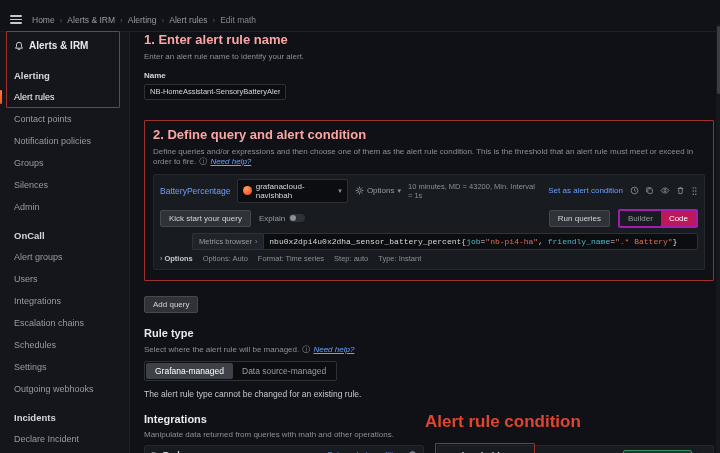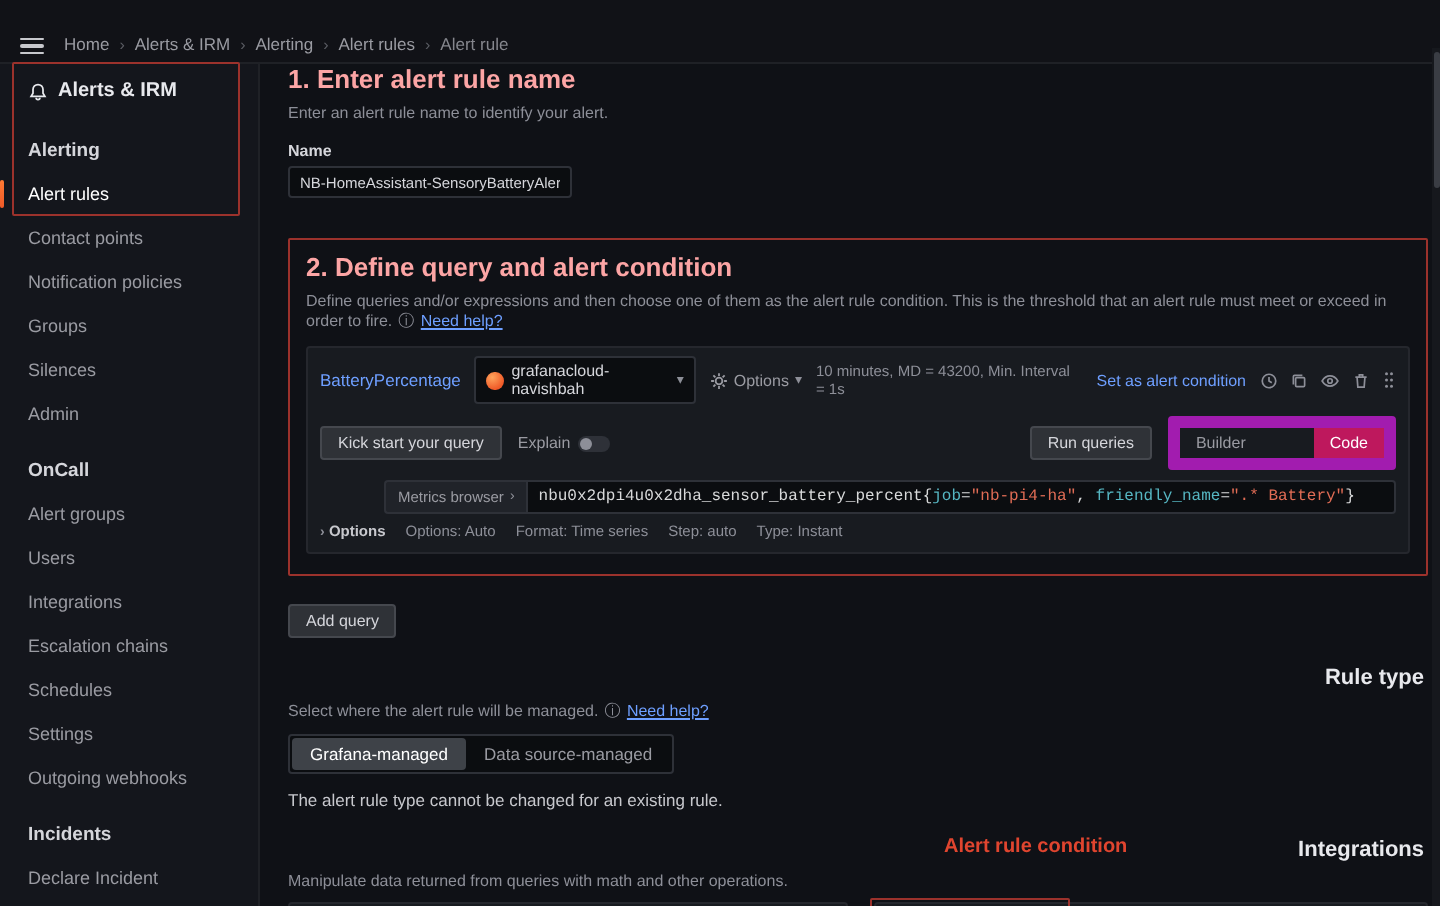--- a/index.html
+++ b/index.html
@@ -2,21 +2,21 @@
 <html><head>
 <meta charset="utf-8">
 <style>
   * { margin:0; padding:0; box-sizing:border-box; }
   html,body { width:720px; height:453px; background:#0e1014; overflow:hidden;
     font-family:"Liberation Sans", sans-serif; color:#d5d6db; }
   #app { position:relative; width:720px; height:453px; }
 
   
   .topbar { position:absolute; top:0; left:0; right:0; height:32px; background:#111217;
-    border-bottom:1px solid #1f2126; display:flex; align-items:flex-end; padding:4px 10px; gap:10px; z-index:5;}
+    border-bottom:1px solid #1f2126; display:flex; align-items:flex-start; padding:15px 10px; gap:10px; z-index:5;}
   .hamburger { width:12px; display:flex; flex-direction:column; gap:2px; cursor:pointer; }
   .hamburger span { height:1.5px; background:#c7c8cd; border-radius:1px; }
   .breadcrumb { display:flex; align-items:center; gap:5px; font-size:8.5px; color:#9a9ba2; }
   .breadcrumb .crumb { cursor:pointer; }
   .breadcrumb .crumb.current { color:#85868d; }
   .breadcrumb .sep { color:#5a5c63; font-size:8px; }
 
   
   .sidebar { position:absolute; top:24px; left:0; bottom:0; width:130px; background:#14161c;
     border-right:1px solid #1f2126; padding:12px 0 0 0; }
@@ -24,34 +24,34 @@
     font-size:10px; font-weight:bold; color:#e8e9ed; }
   .side-header { font-size:9.5px; font-weight:bold; color:#d5d6db; padding:2px 0 2px 14px; margin-top:13px; }
   .side-item { font-size:9px; color:#9a9ba2; padding:3px 0 3px 14px; margin-top:6px; cursor:pointer; position:relative;}
   .side-item.active { color:#ffffff; }
   .side-item.active::before { content:""; position:absolute; left:0; top:1px; bottom:1px; width:2px;
     background:linear-gradient(#ff7a33,#f05a28); border-radius:1px; }
 
   
   .ann-box { position:absolute; border:1.5px solid #9c322c; border-radius:1px; pointer-events:none; z-index:8; }
   .ann-sidebar { left:6px; top:31px; width:114px; height:77px; }
-  .ann-text { position:absolute; font-size:10px; font-weight:bold; color:#e0452f; z-index:8;margin-left:47px; }
+  .ann-text { position:absolute; font-size:17px; font-weight:bold; color:#e0452f; z-index:8; }
 
   
   .main { position:absolute; top:24px; left:130px; right:0; bottom:0; background:#0f1116;
     padding:8px 8px 0 14px; overflow:hidden; }
   h2.step-title { font-size:13px; font-weight:bold; color:#fca5a5; }
   .sub { font-size:8px; color:#8d8f98; margin-top:5px; }
   .field-label { font-size:8px; font-weight:bold; color:#d5d6db; margin-top:10px; }
   .text-input { margin-top:3px; background:#0b0d10; border:1px solid #2e3138; border-radius:2px;
     color:#d5d6db; font-size:7.5px; padding:3px 5px; width:142px; height:16px; outline:none;
     font-family:"Liberation Sans", sans-serif; }
 
   .red-wrap { margin-top:20px; border:1.5px solid #9c322c; border-radius:1px; padding:6px 8px 10px 8px; width:570px; }
-  .help-link { color:#6e9fff; text-decoration:underline; cursor:pointer; }
+  .help-link { color:#6e9fff; text-decoration:underline; cursor:pointer;font-style:italic; }
   .info-ic { display:inline-block; color:#8d8f98; font-size:8px; margin:0 1px 0 3px; }
 
   
   .q-card { margin-top:7px; background:#181b20; border:1px solid #25272d; border-radius:2px; }
   .q-header { display:flex; align-items:center; gap:7px; padding:4px 6px 3px 6px; }
   .refid { font-size:8.5px; color:#6e9fff; cursor:pointer; }
   .ds-pill { display:flex; align-items:center; gap:4px; background:#0b0d10; border:1px solid #2e3138;
     border-radius:2px; padding:2px 5px; font-size:8px; color:#d5d6db; cursor:pointer; }
   .graf-logo { width:9px; height:9px; border-radius:50%; background:radial-gradient(circle at 35% 30%, #ffa45c, #f05a28 70%); }
   .chev { color:#8d8f98; font-size:7px; }
@@ -60,37 +60,37 @@
   .setalert { font-size:8px; color:#6e9fff; margin-left:auto; cursor:pointer; white-space:nowrap; }
   .q-icons { display:flex; align-items:center; gap:6px; color:#8d8f98; }
   .q-icons svg { cursor:pointer; display:block; }
 
   .q-toolbar { display:flex; align-items:center; gap:8px; padding:3px 6px; }
   .btn-sec { background:#2f3237; border:1px solid #45484e; border-radius:2px; color:#d5d6db;
     font-size:8px; padding:3px 8px; cursor:pointer; font-family:"Liberation Sans", sans-serif; }
   .explain { display:flex; align-items:center; gap:4px; font-size:8px; color:#9a9ba2; }
   .toggle { width:16px; height:8px; background:#2e3138; border-radius:4px; position:relative; cursor:pointer; }
   .toggle .knob { position:absolute; left:1px; top:1px; width:6px; height:6px; border-radius:50%; background:#8d8f98; }
-  .seg { display:flex; border:6px solid #a21caf; border-radius:2px; overflow:hidden;gap:26px; }
+  .seg { display:flex; border:2px solid #a21caf; border-radius:2px; overflow:hidden; }
   .seg .seg-item { font-size:8px; padding:3px 8px; color:#9a9ba2; cursor:pointer; }
   .seg .seg-item.sel { background:#be185d; color:#ffffff; }
   .spacer { flex:1; }
 
   .q-code { display:flex; align-items:stretch; gap:0; margin:2px 6px 0 6px; }
   .mb-btn { display:flex; align-items:center; gap:3px; background:#202329; border:1px solid #2e3138;
     border-right:none; border-radius:2px 0 0 2px; color:#9a9ba2; font-size:7.5px; padding:2px 6px; cursor:pointer; white-space:nowrap;margin-left:32px;}
   .code-box { flex:1; background:#0b0d10; border:1px solid #2e3138; border-radius:0 2px 2px 0;
     font-family:"Liberation Mono", monospace; font-size:8px; padding:3px 5px; white-space:nowrap; overflow:hidden; cursor:text;}
   .tok-metric { color:#d8d9da; } .tok-key { color:#56b6c2; } .tok-punc { color:#d8d9da; } .tok-str { color:#e06c55; }
 
   .q-options { display:flex; align-items:center; gap:10px; padding:4px 6px 6px 6px; font-size:7.5px; color:#8d8f98; }
   .q-options .opt-toggle { color:#c7c8cd; font-weight:bold; cursor:pointer; }
 
   .btn-row { margin-top:12px; }
-  h3.sec-title { font-size:11px; font-weight:bold; color:#e8e9ed; margin-top:14px;text-align:right; }
+  h3.sec-title { font-size:11px; font-weight:bold; color:#e8e9ed; margin-top:14px; }
   .seg-lg { display:inline-flex; border:1px solid #2e3138; background:#0b0d10; border-radius:2px; margin-top:6px; padding:1px; }
   .seg-lg .seg-item { font-size:8.5px; padding:3px 9px; color:#9a9ba2; cursor:pointer; border-radius:2px; }
   .seg-lg .seg-item.sel { background:#3e4248; color:#ffffff; }
   .note { font-size:8.5px; color:#c7c8cd; margin-top:8px; }
 
   .expressions { position:relative; }
   .cards { display:flex; gap:13px; margin-top:6px; position:relative; width:570px; }
   .card { background:#181b20; border:1px solid #25272d; border-radius:2px; }
   .card.reduce { width:280px; }
   .card.threshold { width:277px; }
@@ -120,21 +120,21 @@
       </div>
     <nav class="breadcrumb">
       <span class="crumb">Home</span>
       <span class="sep">›</span>
       <span class="crumb">Alerts &amp; IRM</span>
       <span class="sep">›</span>
       <span class="crumb">Alerting</span>
       <span class="sep">›</span>
       <span class="crumb">Alert rules</span>
       <span class="sep">›</span>
-      <span class="crumb current">Alert rule</span>
+      <span class="crumb current">Edit math</span>
     </nav>
   </header>
 
   <aside class="sidebar">
     <div class="app-row">
       <svg width="10" height="10" viewBox="0 0 16 16" fill="none" stroke="#e8e9ed" stroke-width="1.4">
         <path d="M8 2a4 4 0 0 0-4 4v3l-1.5 2.5h11L12 9V6a4 4 0 0 0-4-4z"></path>
           <path d="M6.5 12.5a1.5 1.5 0 0 0 3 0"></path>
       </svg>
       <span>Alerts &amp; IRM</span>

